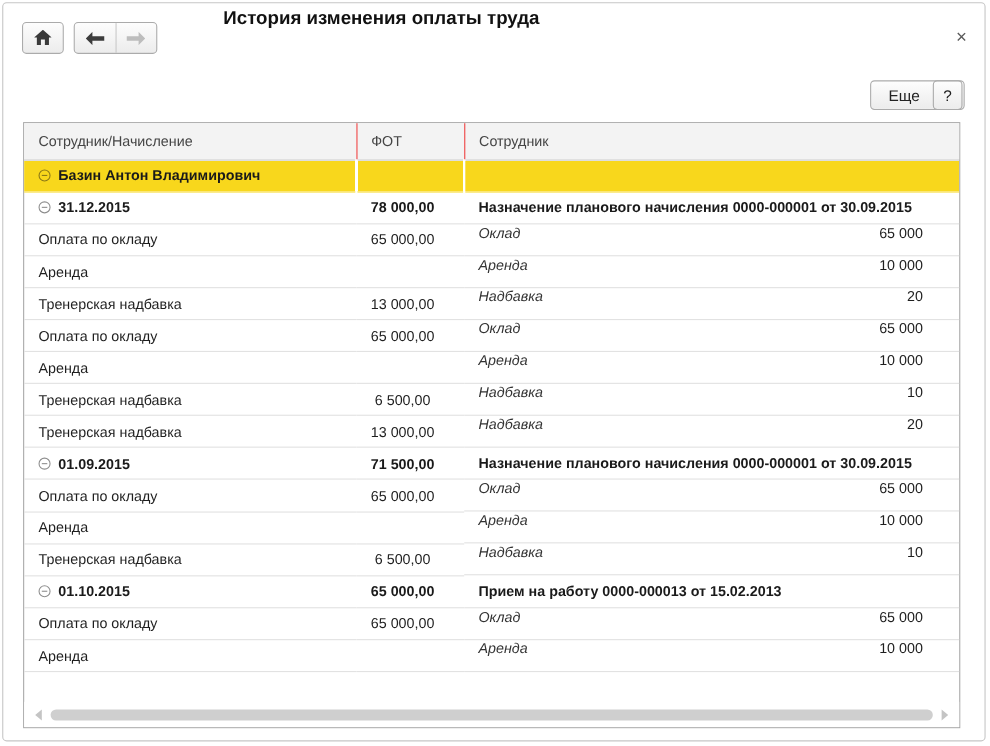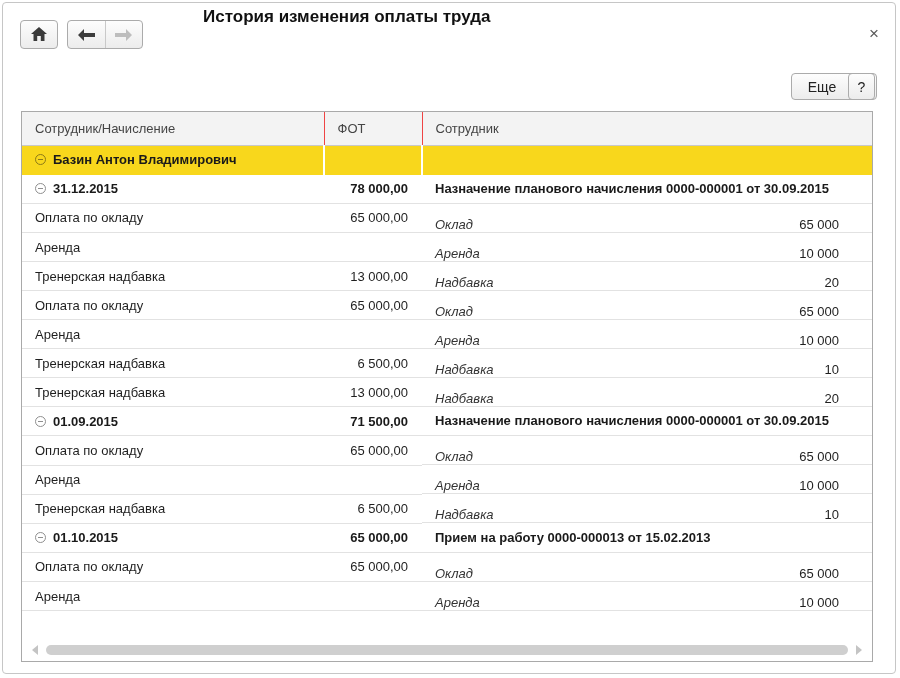--- a/index.html
+++ b/index.html
@@ -27,33 +27,33 @@
   .grid-wrap { position:absolute; left:18px; top:108px; width:852px; height:551px;
                border:1px solid #a9a9a9; background:#fff; }
   table.grid { width:100%; border-collapse:collapse; table-layout:fixed; font-size:13px; color:#1f1f1f; }
   table.grid th { height:33px; background:#f3f3f3; font-weight:normal; text-align:left;
                   color:#454545; padding:0 0 0 13px; border-bottom:1px solid #c8c8c8;
                   border-right:1px solid #ef4444; }
   table.grid th:last-child { border-right:none; }
   table.grid td { height:29px; border-bottom:1px solid #e2e2e2; overflow:hidden; white-space:nowrap; vertical-align:middle; }
   tr.row { cursor:default; }
   td.c1 { padding-left:13px; }
-  td.c2 { text-align:right; padding-right:14px; }
+  td.c2 { text-align:center; padding-right:14px; }
   td.c3 { padding-left:13px; }
   .bold { font-weight:bold; color:#1a1a1a; }
   .name-lvl2 { padding-left:28px; }
   .name-lvl3 { padding-left:58px; }
   tr.selected td { background:#f8d71c; border-bottom:1px solid #f8d71c; }
   tr.selected td.c1, tr.selected td.c2 { border-right:2px solid #fff; }
   .expander { display:inline-block; width:11px; height:11px; border:1px solid #8f8f8f; border-radius:50%;
               position:relative; vertical-align:-1px; margin-right:7px; background:transparent; cursor:pointer; }
   .expander::after { content:''; position:absolute; left:2px; right:2px; top:4px; height:1px; background:#8f8f8f; }
   tr.selected .expander { border-color:#8d7a17; }
   tr.selected .expander::after { background:#8d7a17; }
-  .doc-cell { display:flex; align-items:flex-end; }
+  .doc-cell { display:flex; align-items:flex-start; }
   .indicator { font-style:italic; color:#333; }
   .spacer { flex:1; }
   .val { padding-right:33px; color:#1f1f1f; }
 
   
   .hscroll { position:absolute; left:0; right:0; bottom:0; height:23px; background:#fff; display:flex; align-items:center; }
   .hs-arrow { width:0; height:0; border-top:5px solid transparent; border-bottom:5px solid transparent; cursor:pointer; }
   .hs-left  { margin-left:10px; border-right:6px solid #c4c4c4; }
   .hs-right { margin-right:10px; border-left:6px solid #c4c4c4; }
   .hs-thumb { height:10px; background:#cfcfcf; border-radius:5px; margin:0 8px; flex:1; cursor:pointer; }

